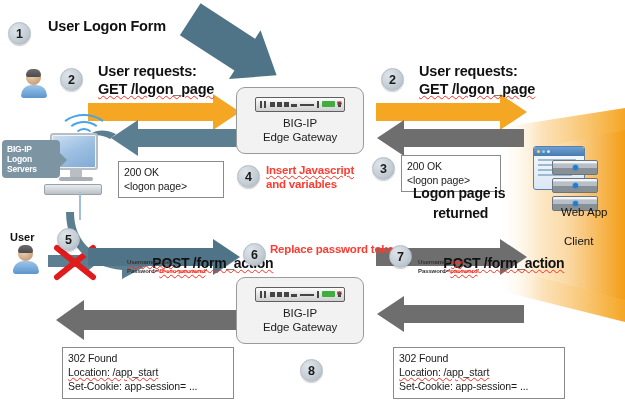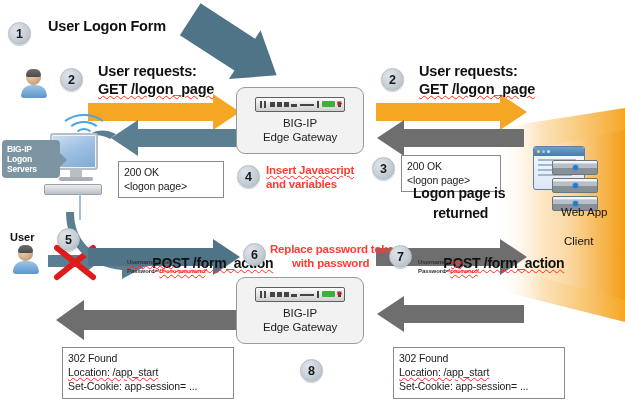--- a/index.html
+++ b/index.html
@@ -251,21 +251,20 @@
   </div>
   <div class="abs t-tiny" style="left:127px; top:258px;">
     <span class="sq">Username='user'</span>
   </div>
   <div class="abs t-tiny" style="left:127px; top:267px;">
     <span>Password='</span><span class="red sq">f5-sso-password</span><span>'</span>
   </div>
 
   <div class="abs step" style="left:243px; top:243px;">6</div>
   <div class="abs t-red" style="left:270px; top:243px;">Replace password token</div>
-  <div class="abs t-red" style="left:292px; top:257px;">with password</div>
 
   <div class="abs step" style="left:389px; top:245px;">7</div>
   <div class="abs txt" style="left:417px; top:240px;font-size:14px;font-weight:600;letter-spacing:-.3px;">
     <span class="sq">POST /form_action</span>
   </div>
   <div class="abs t-tiny" style="left:418px; top:258px;">
     <span>Username='</span><span class="red sq">user</span><span>'</span>
   </div>
   <div class="abs t-tiny" style="left:418px; top:267px;">
     <span>Password='</span><span class="red sq">password</span><span>'</span>

